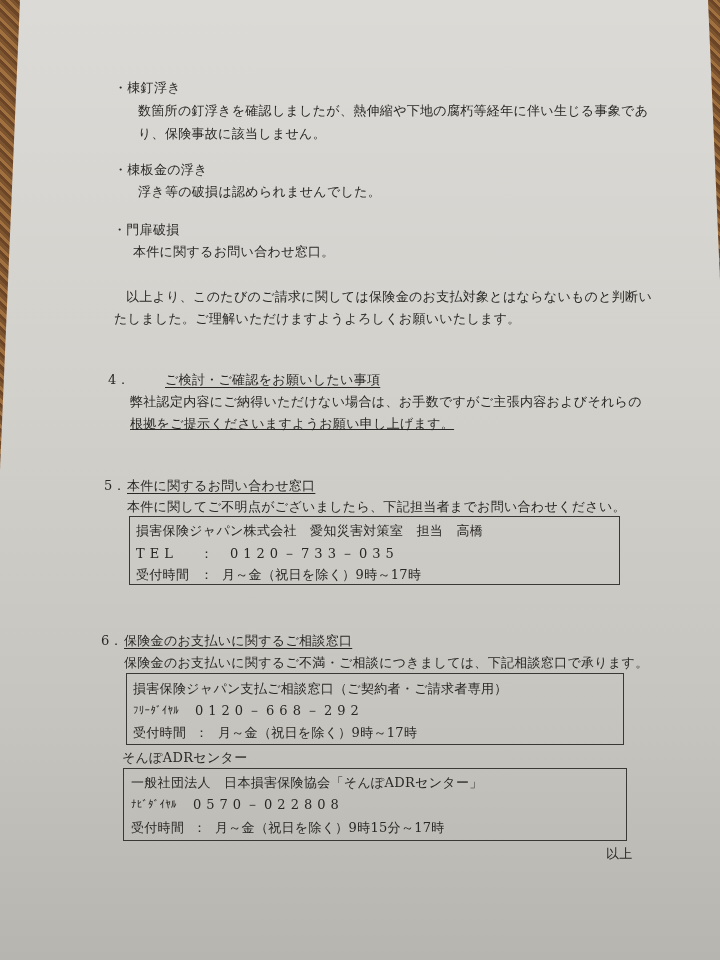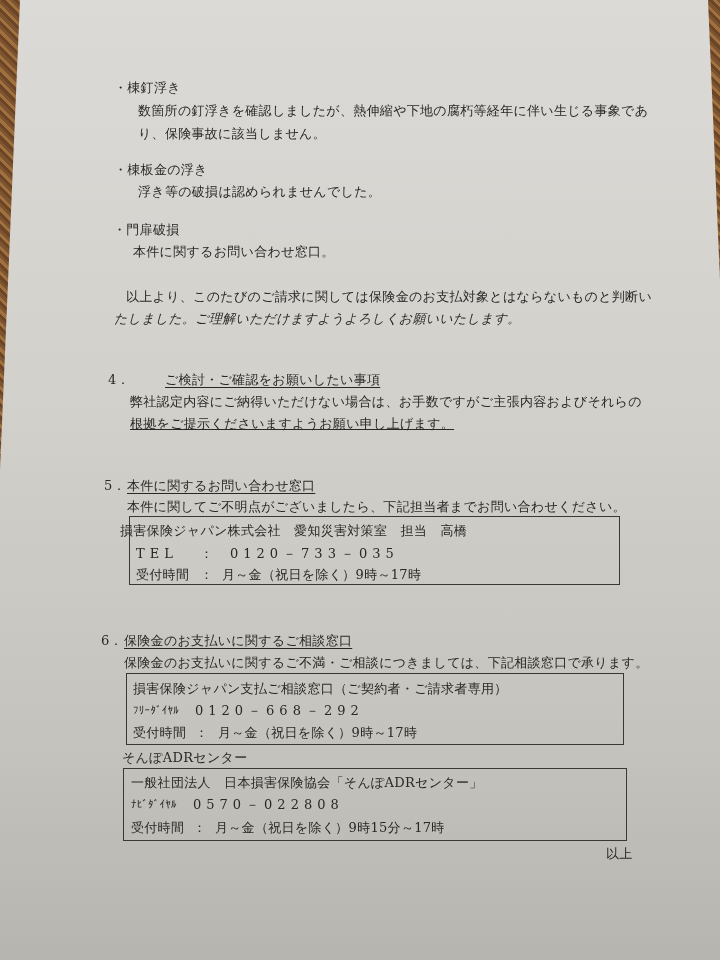--- a/index.html
+++ b/index.html
@@ -39,33 +39,33 @@
 <div class="t" style="left:138px;top:103px;">数箇所の釘浮きを確認しましたが、熱伸縮や下地の腐朽等経年に伴い生じる事象であ</div>
 <div class="t" style="left:138px;top:126px;">り、保険事故に該当しません。</div>
 
 <div class="t" style="left:114px;top:162px;">・棟板金の浮き</div>
 <div class="t" style="left:138px;top:184px;">浮き等の破損は認められませんでした。</div>
 
 <div class="t" style="left:113px;top:222px;">・門扉破損</div>
 <div class="t" style="left:133px;top:244px;">本件に関するお問い合わせ窓口。</div>
 
 <div class="t" style="left:126px;top:289px;">以上より、このたびのご請求に関しては保険金のお支払対象とはならないものと判断い</div>
-<div class="t" style="left:114px;top:311px;font-style:italic;">たしました。ご理解いただけますようよろしくお願いいたします。</div>
+<div class="t" style="left:114px;top:311px;">たしました。ご理解いただけますようよろしくお願いいたします。</div>
 
 <div class="t" style="left:108px;top:372px;">4．</div>
 <div class="t ul" style="left:133px;top:372px;margin-left:32px;">ご検討・ご確認をお願いしたい事項</div>
 <div class="t" style="left:130px;top:394px;">弊社認定内容にご納得いただけない場合は、お手数ですがご主張内容およびそれらの</div>
 <div class="t" style="left:130px;top:416px;text-decoration:underline;">根拠をご提示くださいますようお願い申し上げます。</div>
 
 <div class="t" style="left:104px;top:478px;">5．</div>
 <div class="t ul" style="left:127px;top:478px;">本件に関するお問い合わせ窓口</div>
 <div class="t" style="left:127px;top:499px;">本件に関してご不明点がございましたら、下記担当者までお問い合わせください。</div>
 
 <div class="box" style="left:129px;top:516px;width:489px;height:67px;"></div>
-<div class="t" style="left:120px;top:523px;">損害保険ジャパン株式会社　愛知災害対策室　担当　高橋</div>
+<div class="t" style="left:136px;top:523px;">損害保険ジャパン株式会社　愛知災害対策室　担当　高橋</div>
 <div class="t mono" style="left:136px;top:546px;">TEL</div>
 <div class="t" style="left:200px;top:546px;">：</div>
 <div class="t mono" style="left:230px;top:546px;">0120－733－035</div>
 <div class="t" style="left:136px;top:567px;">受付時間</div>
 <div class="t" style="left:200px;top:567px;">：</div>
 <div class="t" style="left:222px;top:567px;">月～金（祝日を除く）9時～17時</div>
 
 <div class="t" style="left:101px;top:633px;">6．</div>
 <div class="t ul" style="left:124px;top:633px;">保険金のお支払いに関するご相談窓口</div>
 <div class="t" style="left:124px;top:655px;">保険金のお支払いに関するご不満・ご相談につきましては、下記相談窓口で承ります。</div>

